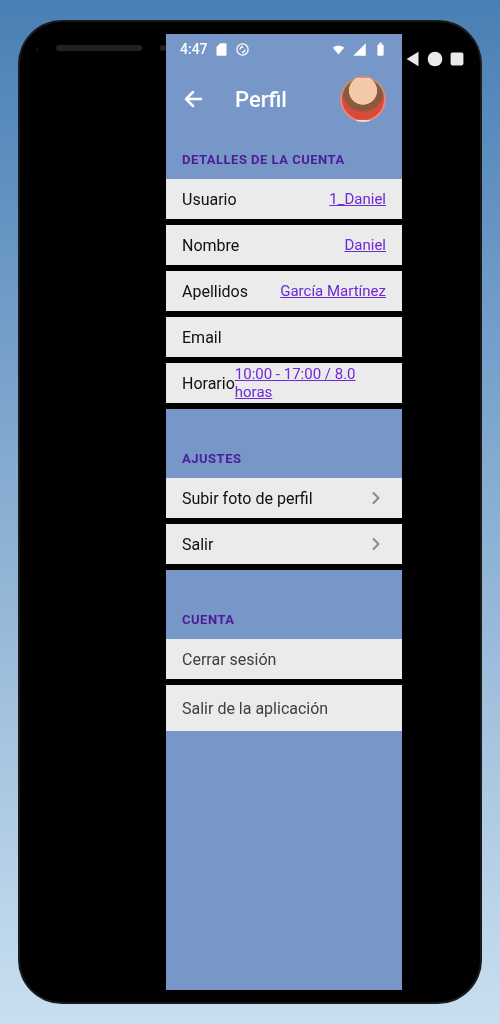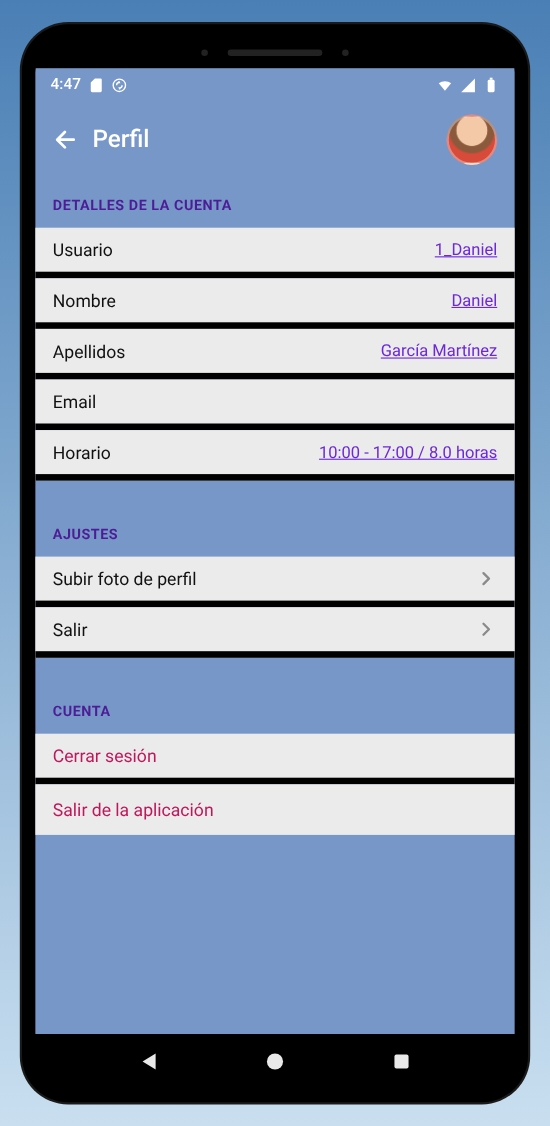--- a/index.html
+++ b/index.html
@@ -11,36 +11,36 @@
     }
     .phone {
       width:460px; height:980px;
       background:#000; border-radius:42px;
       padding:12px; position:relative;
       box-shadow:0 0 0 2px #1a1a1a;
     }
     .phone-inner {
       width:100%; height:100%;
       border-radius:32px; overflow:hidden;
-      background:#000; display:flex; flex-direction:column;
+      background:#000; display:flex; 
     }
     .sensor-bar { height:28px; display:flex; align-items:center; justify-content:center; gap:18px; }
     .speaker { width:86px; height:6px; background:#222; border-radius:3px; }
     .dot-sensor { width:6px; height:6px; background:#222; border-radius:50%; }
     .screen { flex:1; background:#7797c9; display:flex; flex-direction:column; }
     .status-bar {
       height:30px; display:flex; align-items:center;
       justify-content:space-between; padding:0 14px;
       color:#fff; font-size:14px; font-weight:500;
     }
     .status-left, .status-right { display:flex; align-items:center; gap:6px; }
     .icon-sm { width:15px; height:15px; }
     .app-bar {
       height:70px; display:flex; align-items:center;
-      padding:0 16px; color:#fff; gap:12px;
+      padding:0 16px; color:#fff; gap:29px;
     }
     .back-arrow { width:24px; height:24px; cursor:pointer; }
     .app-title { font-size:22px; font-weight:500; flex:1; }
     .avatar {
       width:46px; height:46px; border-radius:50%;
       background:radial-gradient(circle at 50% 30%,#f4c9a8 0 38%,#8b5a3c 40% 55%,#d84a3a 60% 100%);
       border:2px solid rgba(255,255,255,.35);
       cursor:pointer;
     }
     .content { flex:1; display:flex; flex-direction:column; }
@@ -52,21 +52,21 @@
       background:#ebebeb; height:46px;
       display:flex; align-items:center;
       padding:0 16px; border-bottom:6px solid #000000;
       font-size:16px; color:#111;
     }
     .row:last-of-type { border-bottom:none; }
     .row .label { flex:1; }
     .row .value { color:#6d28d9; font-size:15px;text-decoration:underline; }
     .row.clickable { cursor:pointer; }
     .row.clickable .chev { width:20px; height:20px; color:#8a8a8a; }
-    .row.danger .label { color:#be185d; }
+    .row.danger .label { color:#404040; }
     .gap { height:24px; }
     .version {
       text-align:center; color:#fff; font-size:16px;
       padding:28px 0;
     }
     .nav-bar {
       height:50px; display:flex; align-items:center;
       justify-content:space-evenly;
     }
     .nav-shape { width:22px; height:22px; fill:#e9e9e9; }

